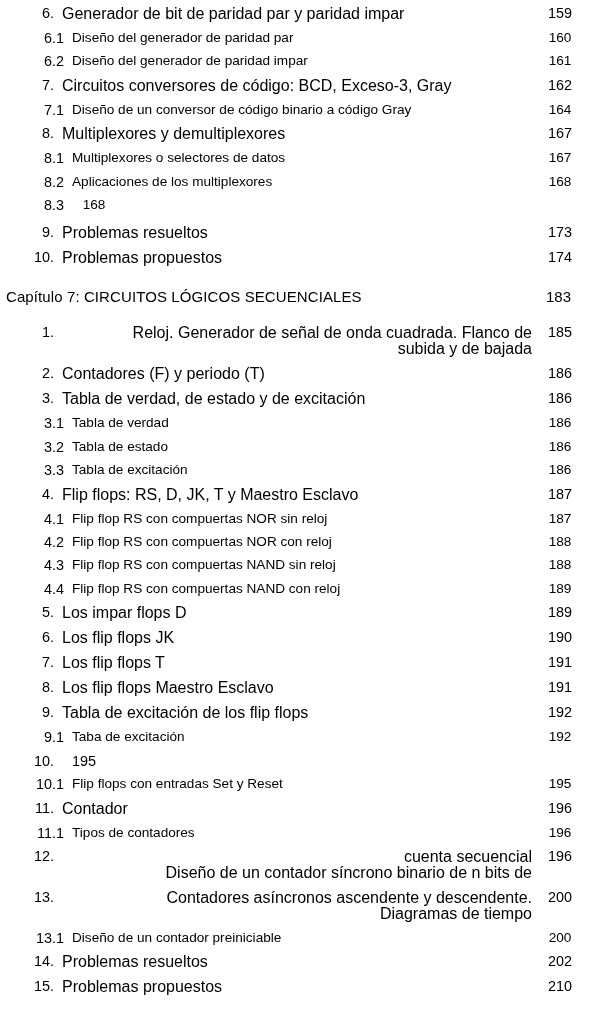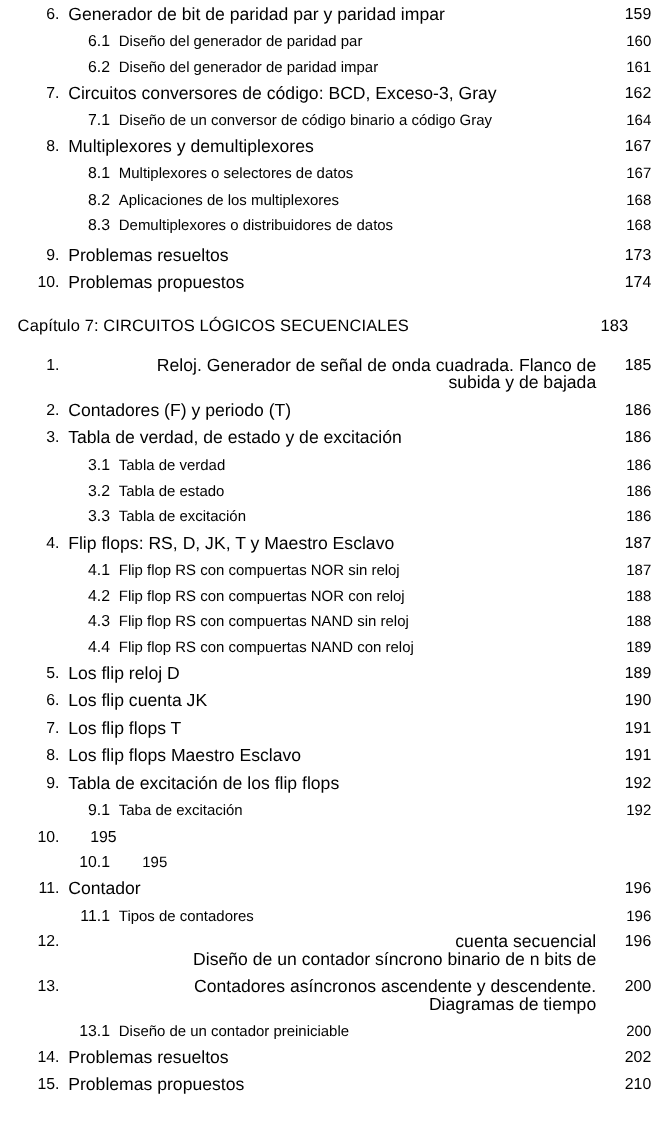--- a/index.html
+++ b/index.html
@@ -41,51 +41,51 @@
     box-sizing: border-box;
     padding-right: 8px;
     white-space: pre;
   }
   .entry .txt {
     flex: 1 1 auto;
     padding-right: 6px;
   }
   .entry .pg {
     flex: 0 0 44px;
-    text-align: right;
-    padding-right: 8px;
+    text-align: center;
+    padding-right: 18px;
     white-space: pre;
   }
 
   
   .lvl1 {
     margin-bottom: 9px;
   }
   .lvl1 .num { width: 62px; }
   .lvl1 .txt { font-size: 16px; }
 
   
   .lvl2 {
     margin-bottom: 9px;
   }
-  .lvl2 .num { width: 108px; }
+  .lvl2 .num { width: 72px; }
   .lvl2 .txt { font-size: 13.6px; }
   .lvl2 .pg  { font-size: 13.6px; }
 
   
   .chapter {
     display: flex;
     align-items: flex-start;
     margin-top: 22px;
     margin-bottom: 20px;
     font-size: 15px;
   }
   .chapter .ch-title {
     flex: 1 1 auto;
-    padding-left: 16px;
+    padding-left: 6px;
     letter-spacing: 0.1px;
   }
   .chapter .pg {
     flex: 0 0 44px;
     padding-right: 10px;
   }
 
   
   .cont {
     display: block;
@@ -163,21 +163,20 @@
       </div>
 
       <div class="entry lvl2">
         <span class="num">8.2</span>
         <span class="txt">Aplicaciones de los multiplexores</span>
         <span class="pg">168</span>
       </div>
 
       <div class="entry lvl2">
         <span class="num">8.3</span>
-        <span class="txt">Demultiplexores o distribuidores de datos</span>
         <span class="pg">168</span>
       </div>
 
       <div class="spacer-sm"></div>
 
       <div class="entry lvl1">
         <span class="num">9.</span>
         <span class="txt">Problemas resueltos</span>
         <span class="pg">173</span>
       </div>
@@ -261,27 +260,27 @@
       </div>
 
       <div class="entry lvl2">
         <span class="num">4.4</span>
         <span class="txt">Flip flop RS con compuertas NAND con reloj</span>
         <span class="pg">189</span>
       </div>
 
       <div class="entry lvl1">
         <span class="num">5.</span>
-        <span class="txt">Los flip reloj D</span>
+        <span class="txt">Los impar flops D</span>
         <span class="pg">189</span>
       </div>
 
       <div class="entry lvl1">
         <span class="num">6.</span>
-        <span class="txt">Los flip cuenta JK</span>
+        <span class="txt">Los flip flops JK</span>
         <span class="pg">190</span>
       </div>
 
       <div class="entry lvl1">
         <span class="num">7.</span>
         <span class="txt">Los flip flops T</span>
         <span class="pg">191</span>
       </div>
 
       <div class="entry lvl1">
@@ -302,20 +301,21 @@
         <span class="pg">192</span>
       </div>
 
       <div class="entry lvl1">
         <span class="num">10.</span>
         <span class="pg">195</span>
       </div>
 
       <div class="entry lvl2">
         <span class="num">10.1</span>
+        <span class="txt">Flip flops con entradas Set y Reset</span>
         <span class="pg">195</span>
       </div>
 
       <div class="entry lvl1">
         <span class="num">11.</span>
         <span class="txt">Contador</span>
         <span class="pg">196</span>
       </div>
 
       <div class="entry lvl2">

